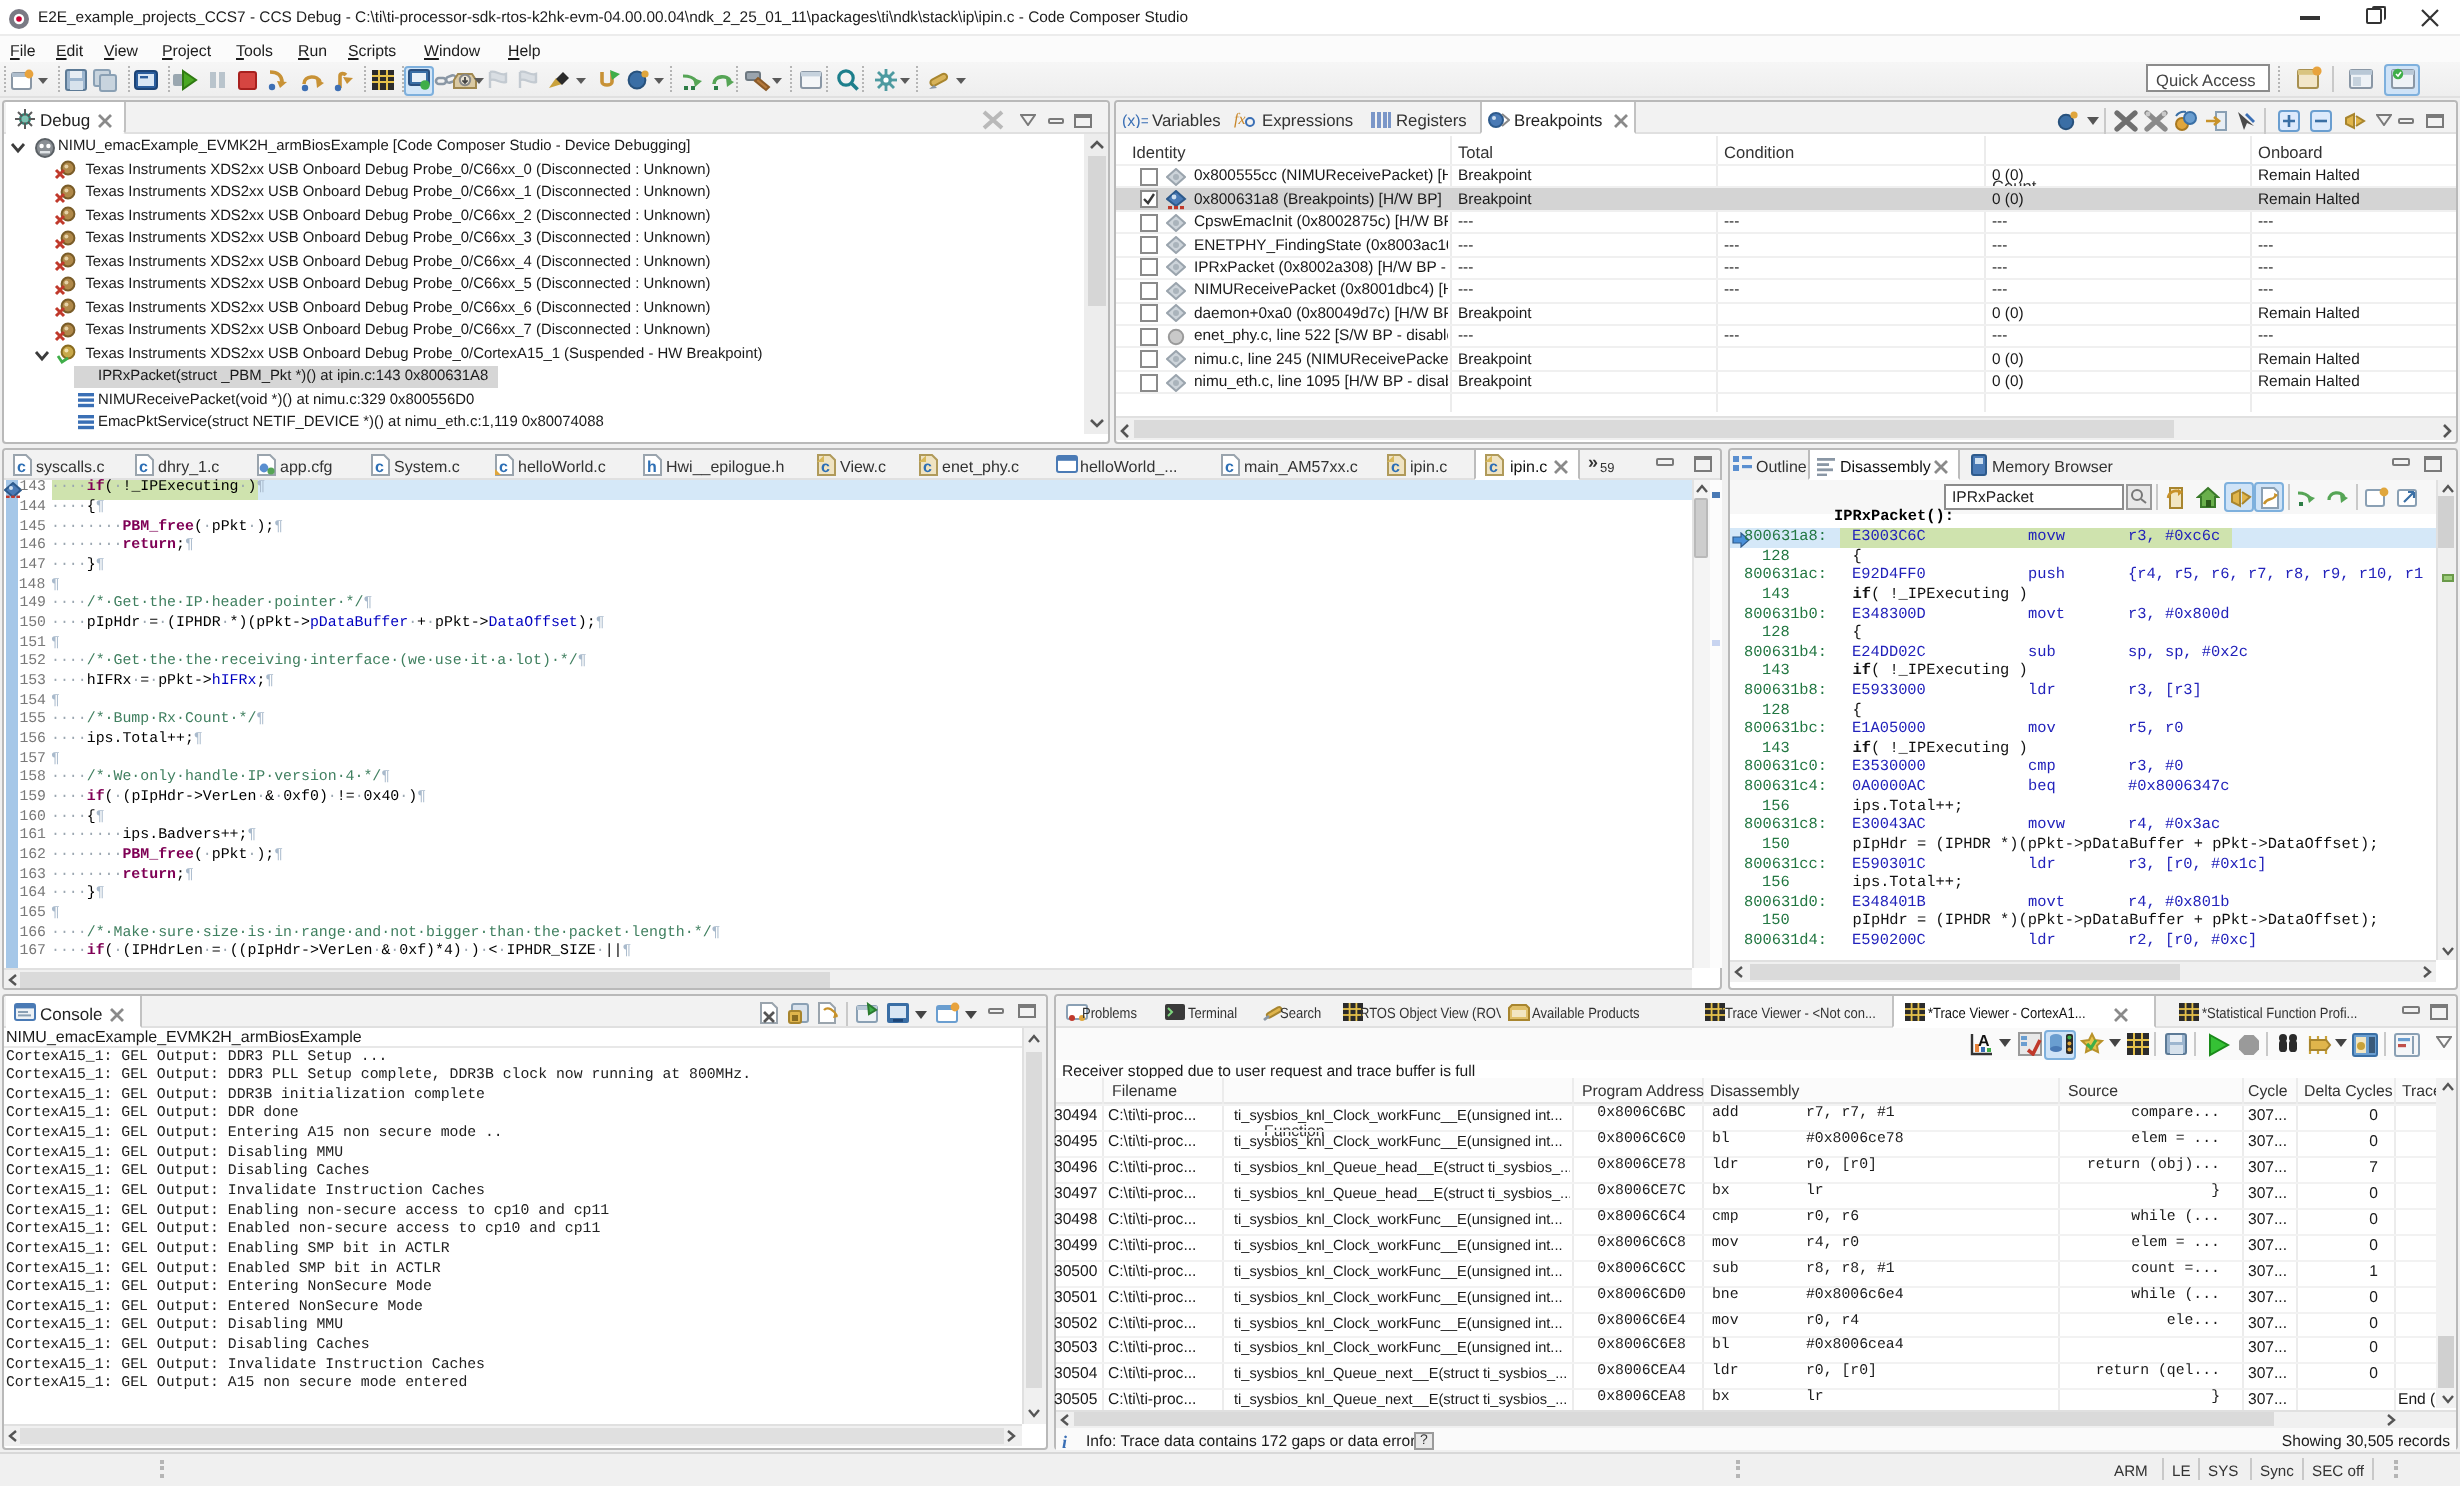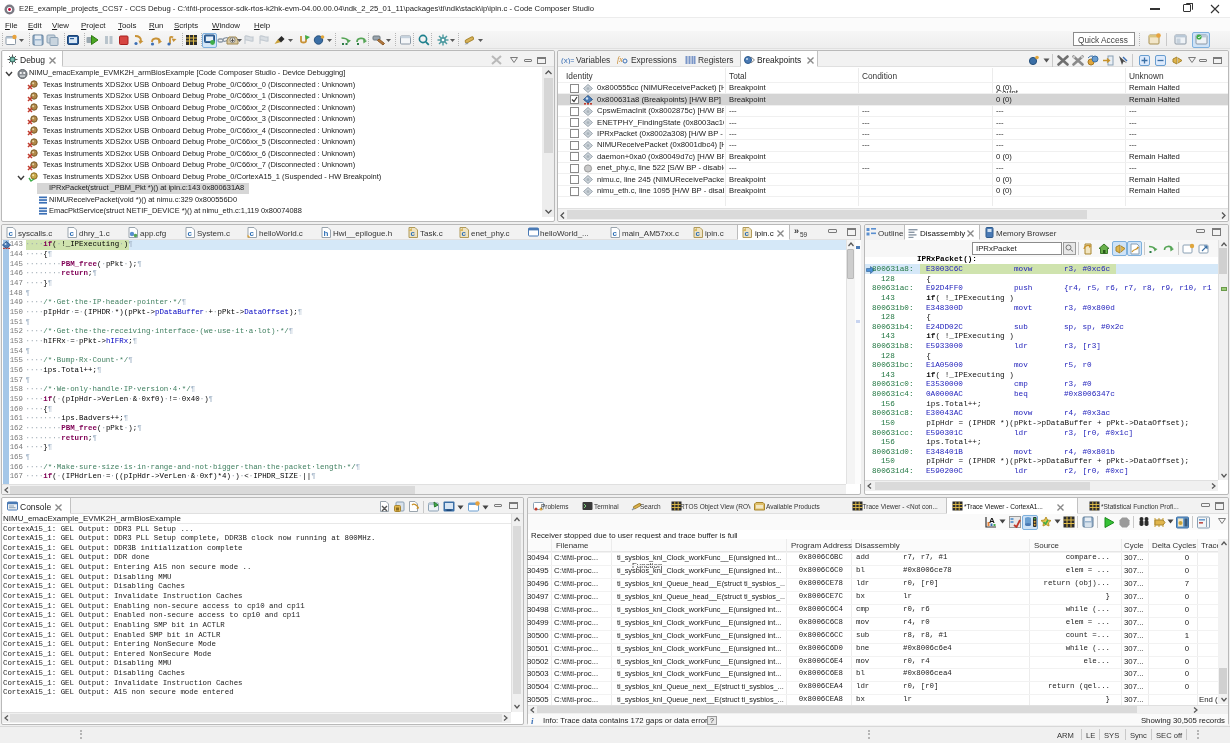--- a/index.html
+++ b/index.html
@@ -418,21 +418,21 @@
   </svg>
 <svg class="a" style="left:1188px;top:56.5px;" width="8" height="6" viewBox="0 0 8 6">
     <path d="M0.5 0.5 L7.5 0.5 L4 5.5 Z" fill="none" stroke="#7a7a7a"></path>
   </svg>
 <div class="a" style="left:1199px;top:59px;width:8px;height:3px;border:1px solid #7a7a7a;border-radius:1px"></div>
 <div class="a" style="left:1213px;top:56.5px;width:8.5px;height:7.5px;border:1px solid #7a7a7a;border-top:2.5px solid #7a7a7a"></div>
 <div class="a" style="left:566px;top:71px;font-size:8.3px;color:#333;white-space:nowrap;">Identity</div>
 <div class="a" style="left:729px;top:71px;font-size:8.3px;color:#333;white-space:nowrap;">Total</div>
 <div class="a" style="left:862px;top:71px;font-size:8.3px;color:#333;white-space:nowrap;">Condition</div>
 <div class="a" style="left:996px;top:88px;font-size:8.3px;color:#333;white-space:nowrap;">Count</div>
-<div class="a" style="left:1129px;top:71px;font-size:8.3px;color:#333;white-space:nowrap;">Unknown</div>
+<div class="a" style="left:1129px;top:71px;font-size:8.3px;color:#333;white-space:nowrap;">Onboard</div>
 <div class="a" style="left:725px;top:68px;width:0px;height:138px;border-left:1px solid #ececec"></div>
 <div class="a" style="left:858px;top:68px;width:0px;height:138px;border-left:1px solid #ececec"></div>
 <div class="a" style="left:992px;top:68px;width:0px;height:138px;border-left:1px solid #ececec"></div>
 <div class="a" style="left:1125px;top:68px;width:0px;height:138px;border-left:1px solid #ececec"></div>
 <div class="a" style="left:558px;top:82.0px;width:670px;height:0px;border-top:1px solid #f0f0f0"></div>
 <div class="a" style="left:558px;top:93.42px;width:670px;height:0px;border-top:1px solid #f0f0f0"></div>
 <div class="a" style="left:558px;top:104.84px;width:670px;height:0px;border-top:1px solid #f0f0f0"></div>
 <div class="a" style="left:558px;top:116.25999999999999px;width:670px;height:0px;border-top:1px solid #f0f0f0"></div>
 <div class="a" style="left:558px;top:127.68px;width:670px;height:0px;border-top:1px solid #f0f0f0"></div>
 <div class="a" style="left:558px;top:139.1px;width:670px;height:0px;border-top:1px solid #f0f0f0"></div>
@@ -600,21 +600,21 @@
 <svg class="a" style="left:321px;top:227px;" width="11" height="11" viewBox="0 0 11 11">
     <path d="M1 0.5 L7 0.5 L9.5 3 L9.5 10.5 L1 10.5 Z" fill="#fff" stroke="#9aa4ad"></path>
     <text x="2.5" y="9" font-size="8" font-weight="bold" fill="#2d6fb5" font-family="Liberation Sans">h</text>
   </svg>
 <div class="a" style="left:333px;top:229px;font-size:8px;color:#333;white-space:nowrap;">Hwi__epilogue.h</div>
 <svg class="a" style="left:408px;top:227px;" width="11" height="11" viewBox="0 0 11 11">
     <path d="M1 0.5 L7 0.5 L9.5 3 L9.5 10.5 L1 10.5 Z" fill="#efe3c2" stroke="#b09a5a"></path>
     <path d="M0.5 4 L4 4 L4 0.8 Z" fill="#d8b95c"></path>
     <text x="2.5" y="9" font-size="8" font-weight="bold" fill="#2d6fb5" font-family="Liberation Sans">c</text>
   </svg>
-<div class="a" style="left:420px;top:229px;font-size:8px;color:#333;white-space:nowrap;">Task.c</div>
+<div class="a" style="left:420px;top:229px;font-size:8px;color:#333;white-space:nowrap;">View.c</div>
 <svg class="a" style="left:459px;top:227px;" width="11" height="11" viewBox="0 0 11 11">
     <path d="M1 0.5 L7 0.5 L9.5 3 L9.5 10.5 L1 10.5 Z" fill="#efe3c2" stroke="#b09a5a"></path>
     <path d="M0.5 4 L4 4 L4 0.8 Z" fill="#d8b95c"></path>
     <text x="2.5" y="9" font-size="8" font-weight="bold" fill="#2d6fb5" font-family="Liberation Sans">c</text>
   </svg>
 <div class="a" style="left:471px;top:229px;font-size:8px;color:#333;white-space:nowrap;">enet_phy.c</div>
 <svg class="a" style="left:528px;top:227px;" width="11" height="10" viewBox="0 0 11 10">
     <rect x="0.5" y="1" width="10" height="8" rx="1" fill="#fff" stroke="#4a7ab5"></rect>
     <rect x="0.5" y="1" width="10" height="2.4" fill="#4a7ab5"></rect>
   </svg>

